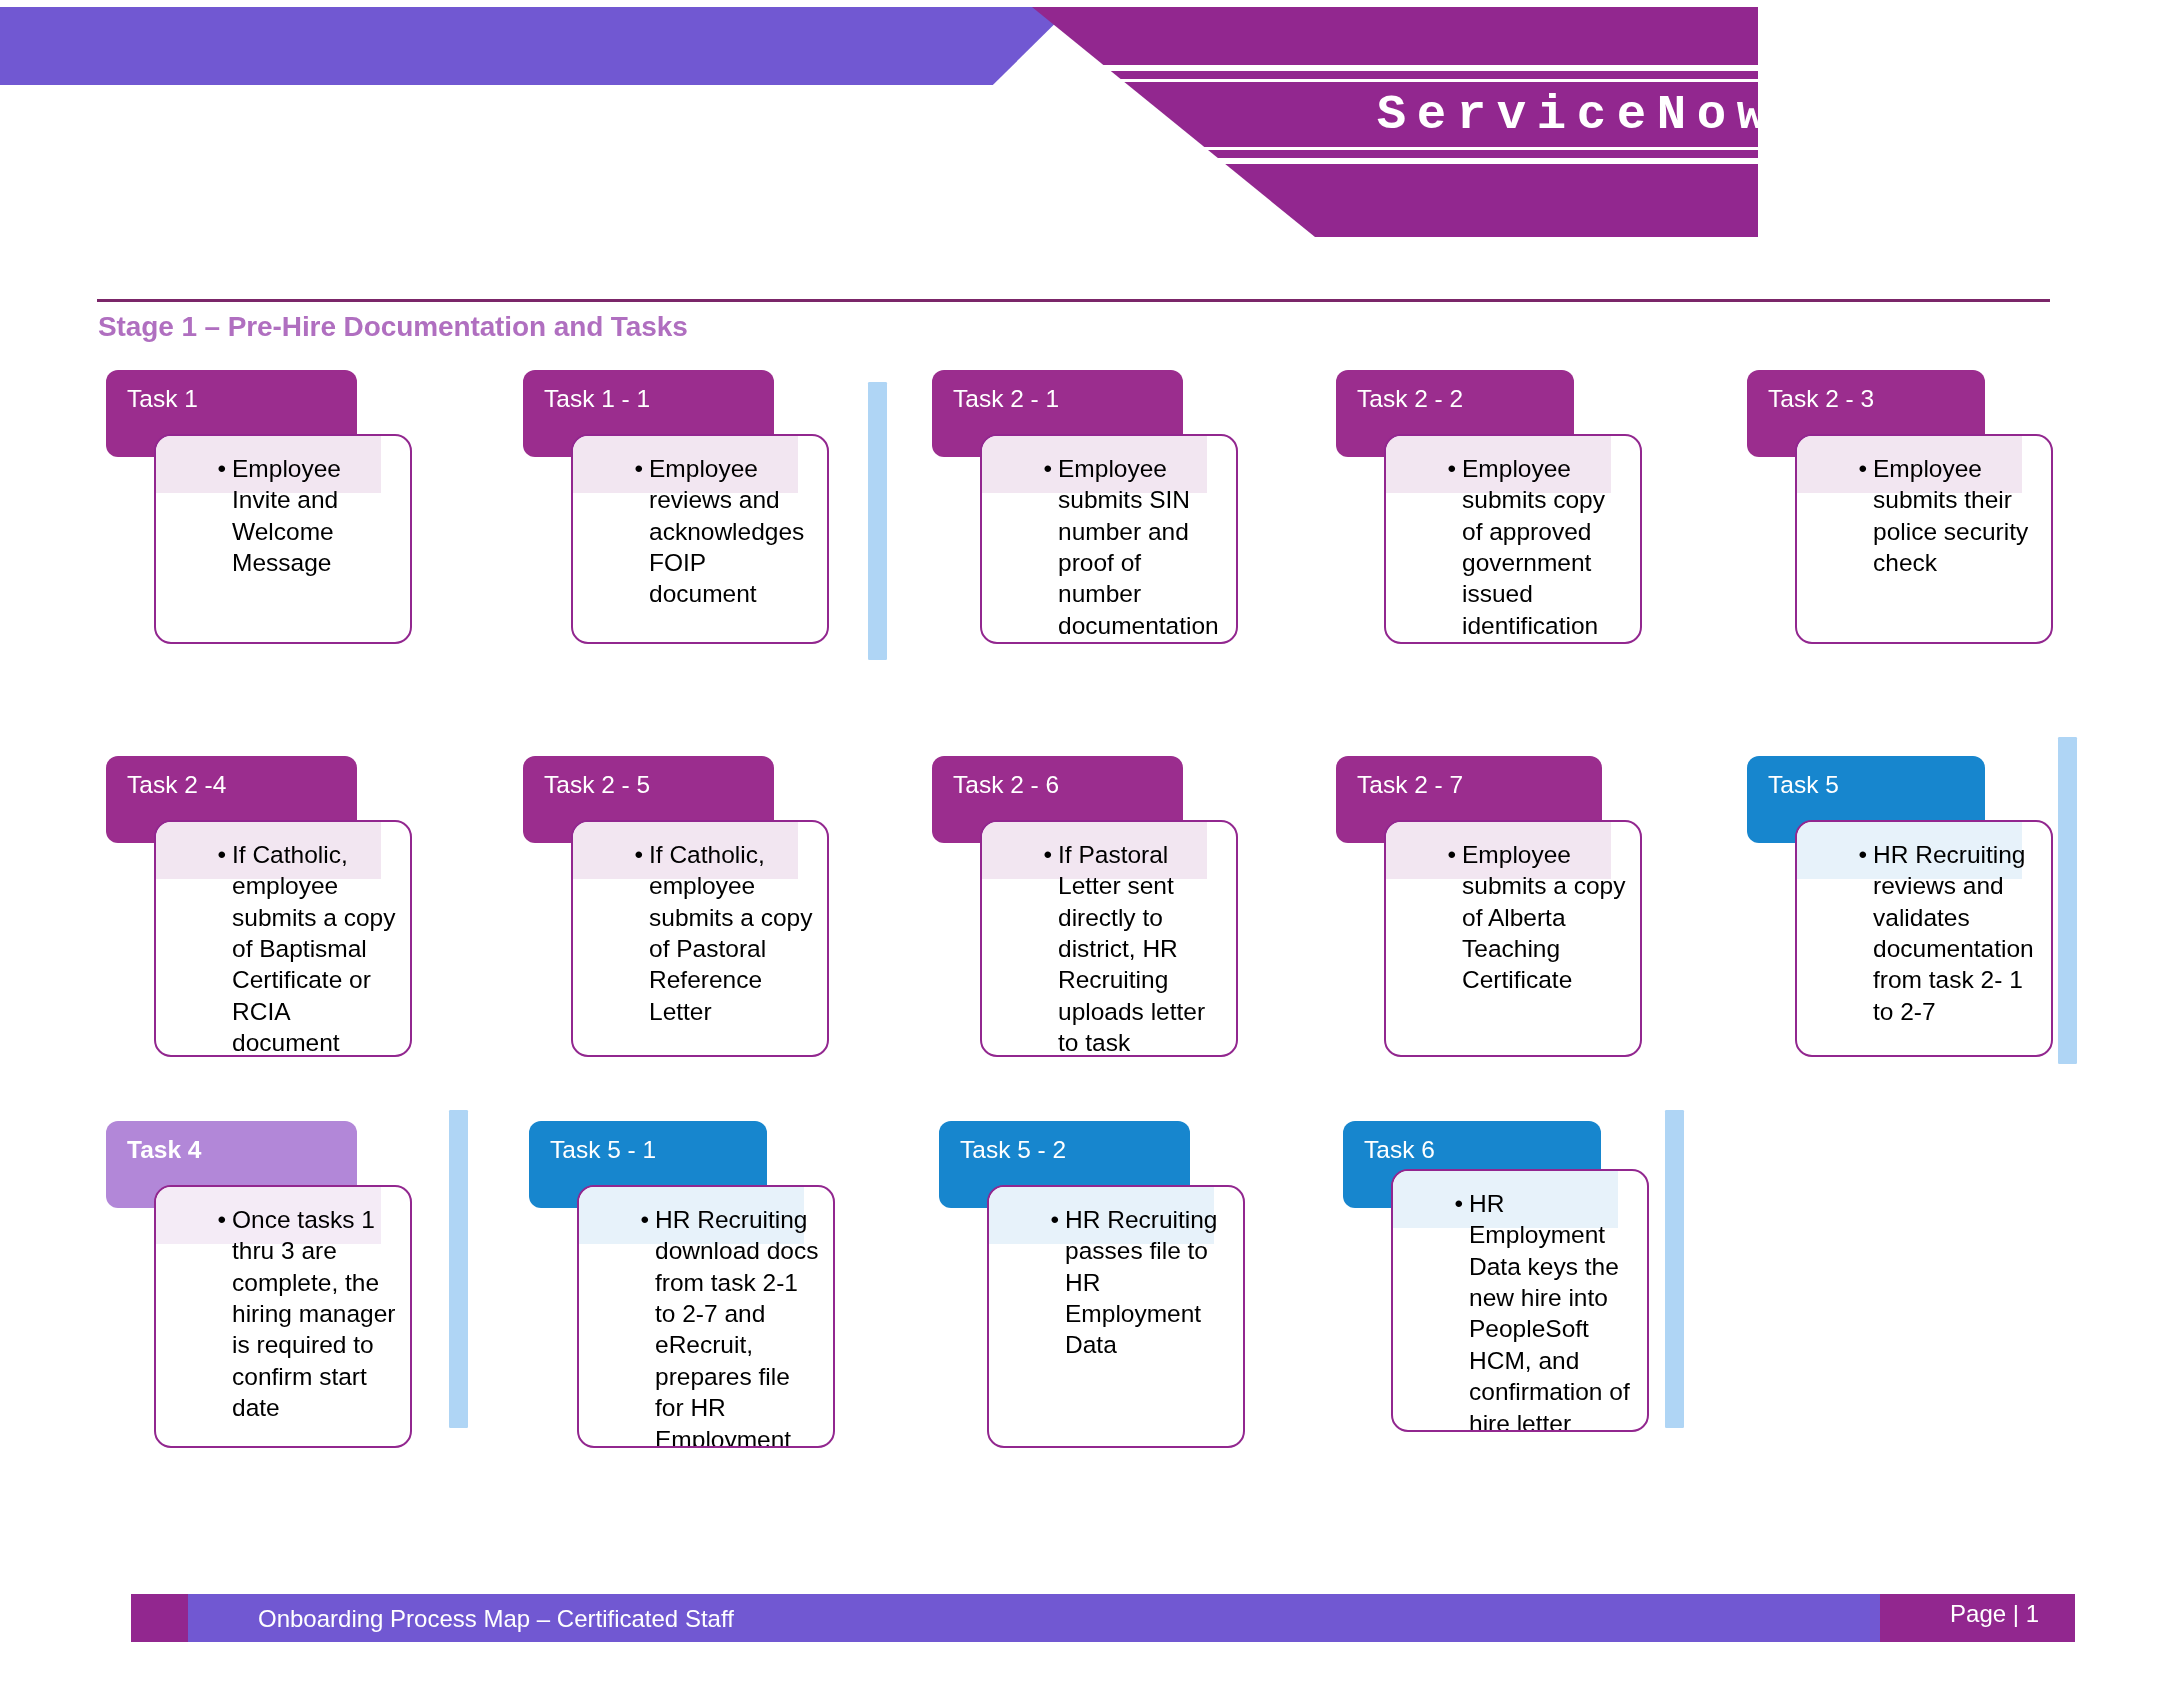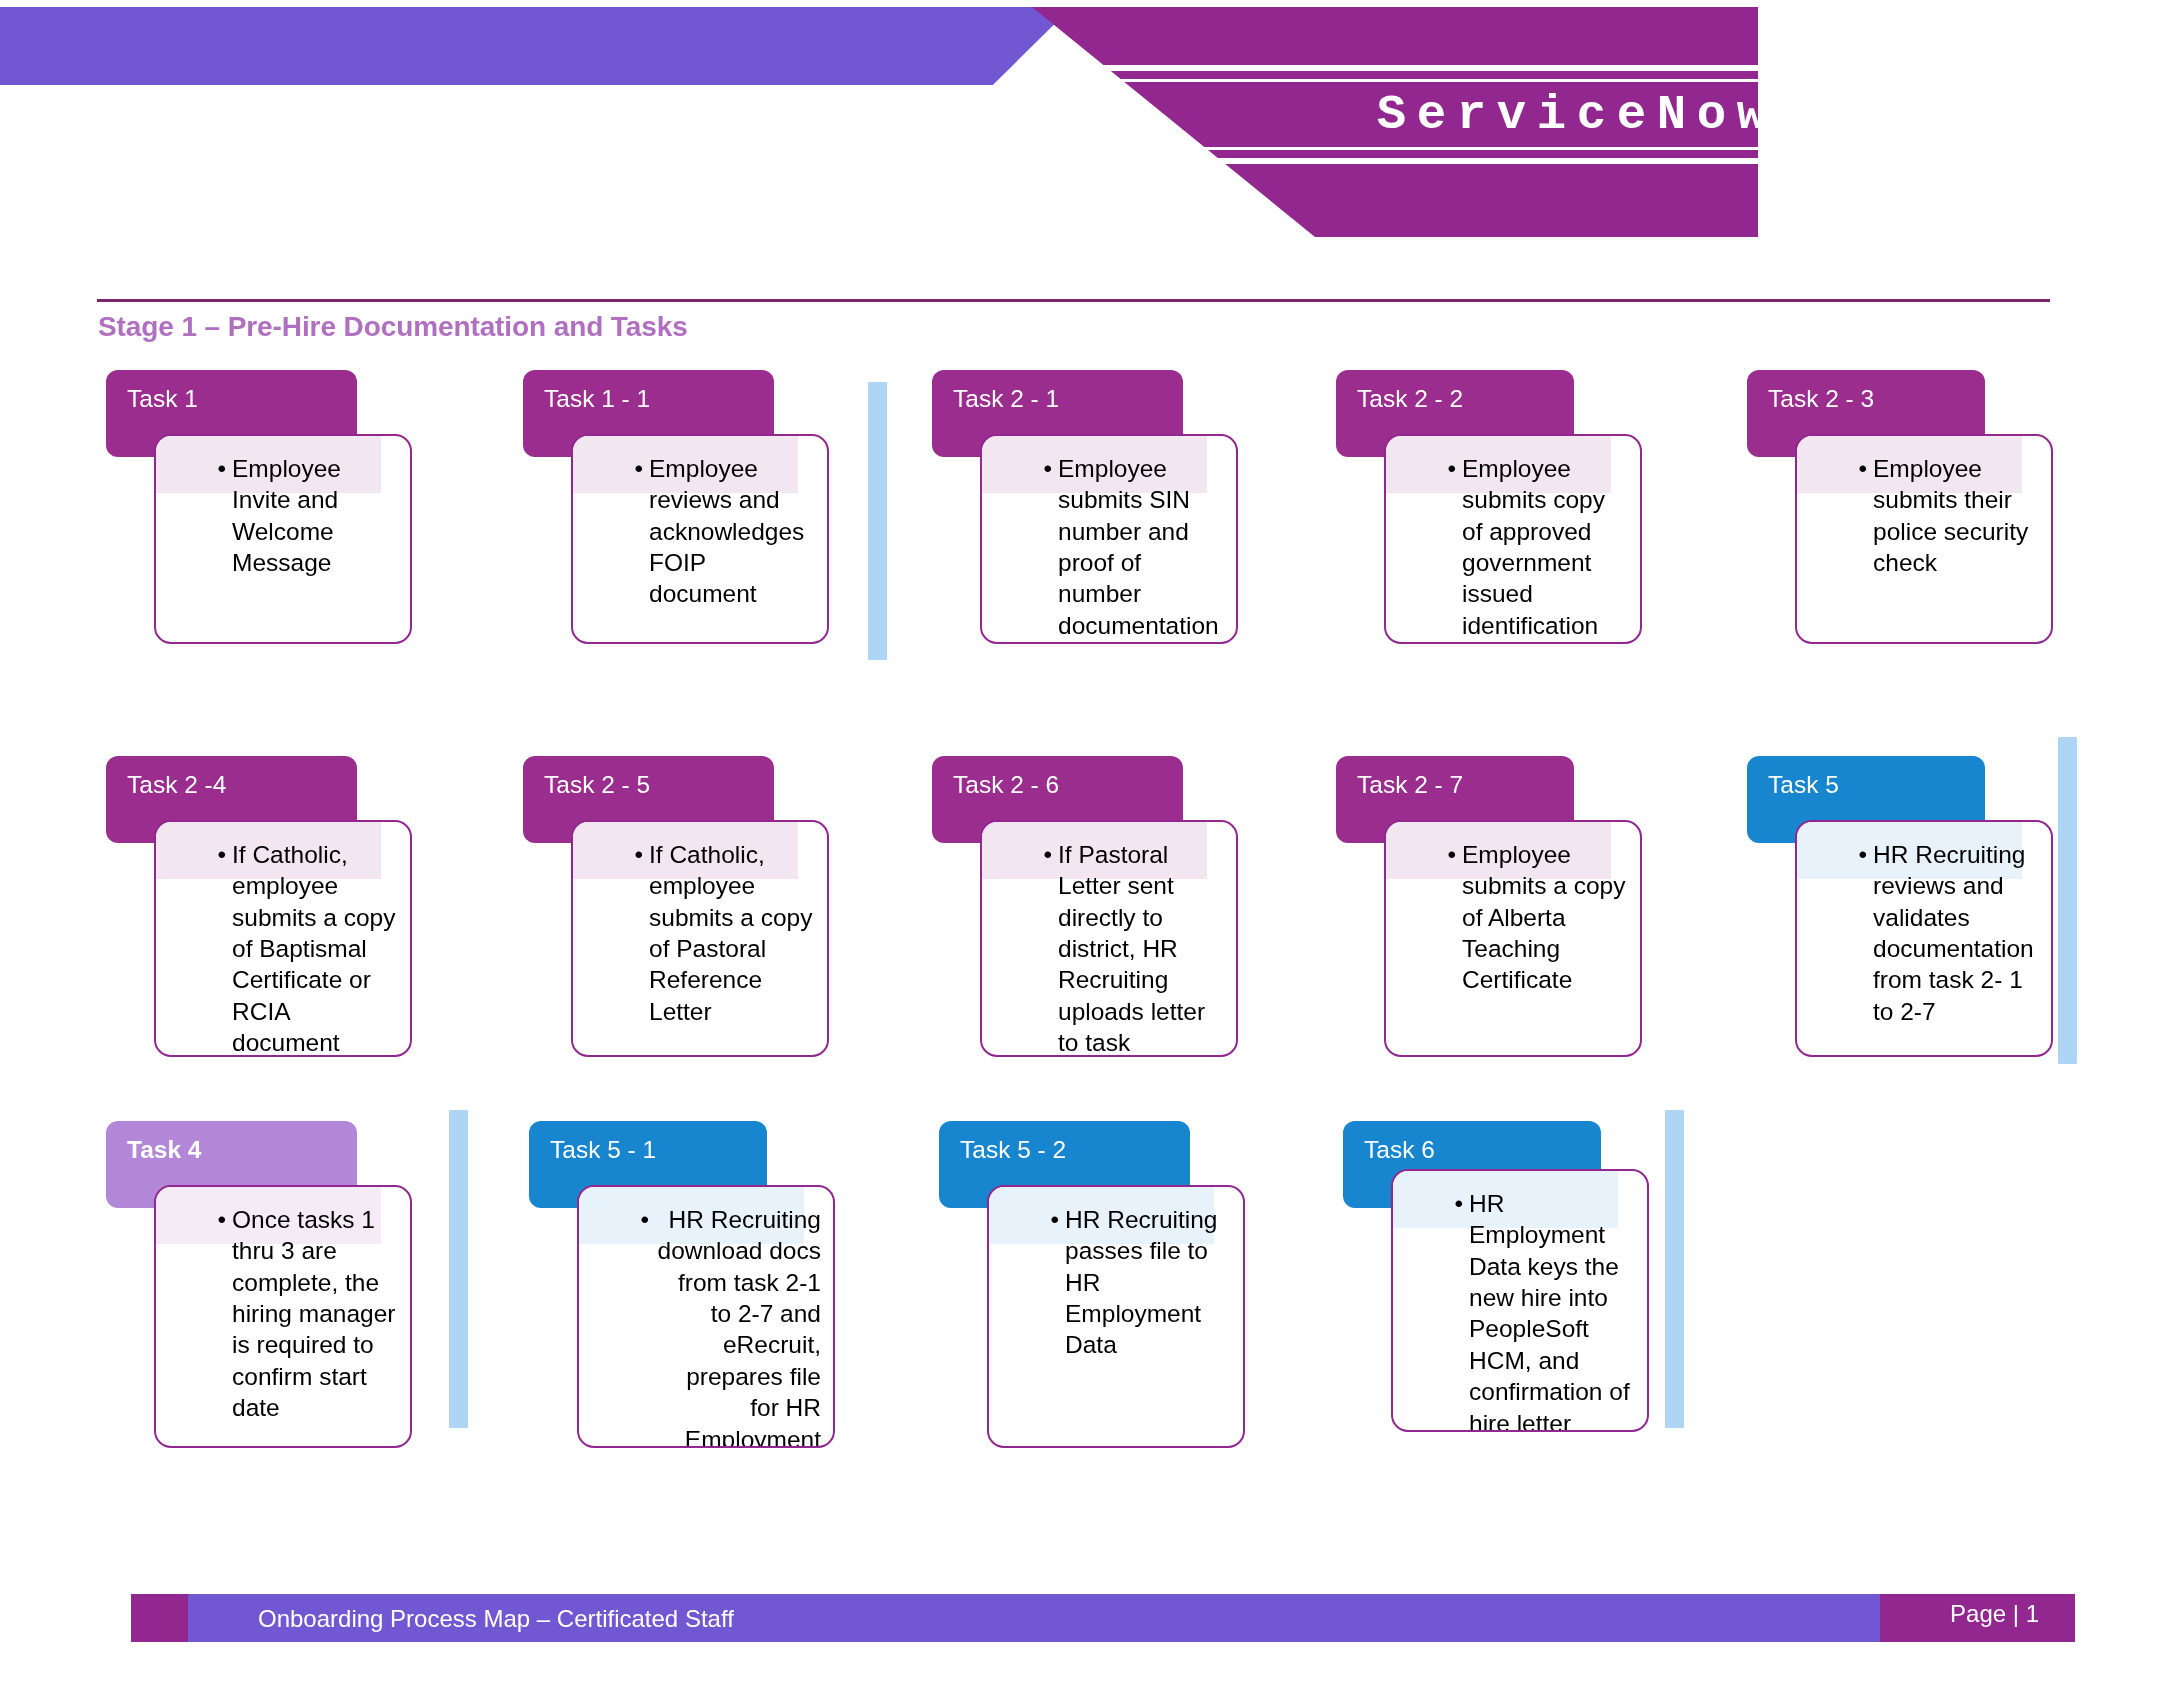--- a/index.html
+++ b/index.html
@@ -335,21 +335,21 @@
           <div class="card-head-label">Task 2 - 6</div>
         </div>
         <div class="card-body" style="top: 64px; width: 258px; height: 237px;">
           <div class="card-body-tint tint-magenta"></div>
           <ul>
             <li>If Pastoral Letter sent directly to district, HR Recruiting uploads letter to task</li>
           </ul>
         </div>
       </div>
       <div class="card" style="left: 1336px; top: 756px; width: 311px; height: 300px;">
-        <div class="card-head head-magenta" style="width: 238px;">
+        <div class="card-head head-magenta" style="width: 266px;">
           <div class="card-head-label">Task 2 - 7</div>
         </div>
         <div class="card-body" style="top: 64px; width: 258px; height: 237px;">
           <div class="card-body-tint tint-magenta"></div>
           <ul>
             <li>Employee submits a copy of Alberta Teaching Certificate</li>
           </ul>
         </div>
       </div>
       <div class="card" style="left: 1747px; top: 756px; width: 311px; height: 300px;">
@@ -367,21 +367,21 @@
         <div class="card-head head-lilac" style="width: 251px; font-weight: bold;">
           <div class="card-head-label">Task 4</div>
         </div>
         <div class="card-body" style="top: 64px; width: 258px; height: 263px;">
           <div class="card-body-tint tint-lilac"></div>
           <ul>
             <li>Once tasks 1 thru 3 are complete, the hiring manager is required to confirm start date</li>
           </ul>
         </div>
       </div>
-      <div class="card" style="left: 529px; top: 1121px; width: 311px; height: 282px; text-align: right;">
+      <div class="card" style="left: 529px; top: 1121px; width: 311px; height: 282px;">
         <div class="card-head head-blue" style="width: 238px;">
           <div class="card-head-label">Task 5 - 1</div>
         </div>
         <div class="card-body" style="top: 64px; width: 258px; height: 263px;">
           <div class="card-body-tint tint-blue"></div>
           <ul>
             <li>HR Recruiting download docs from task 2-1 to 2-7 and eRecruit, prepares file for HR Employment Data</li>
           </ul>
         </div>
       </div>

